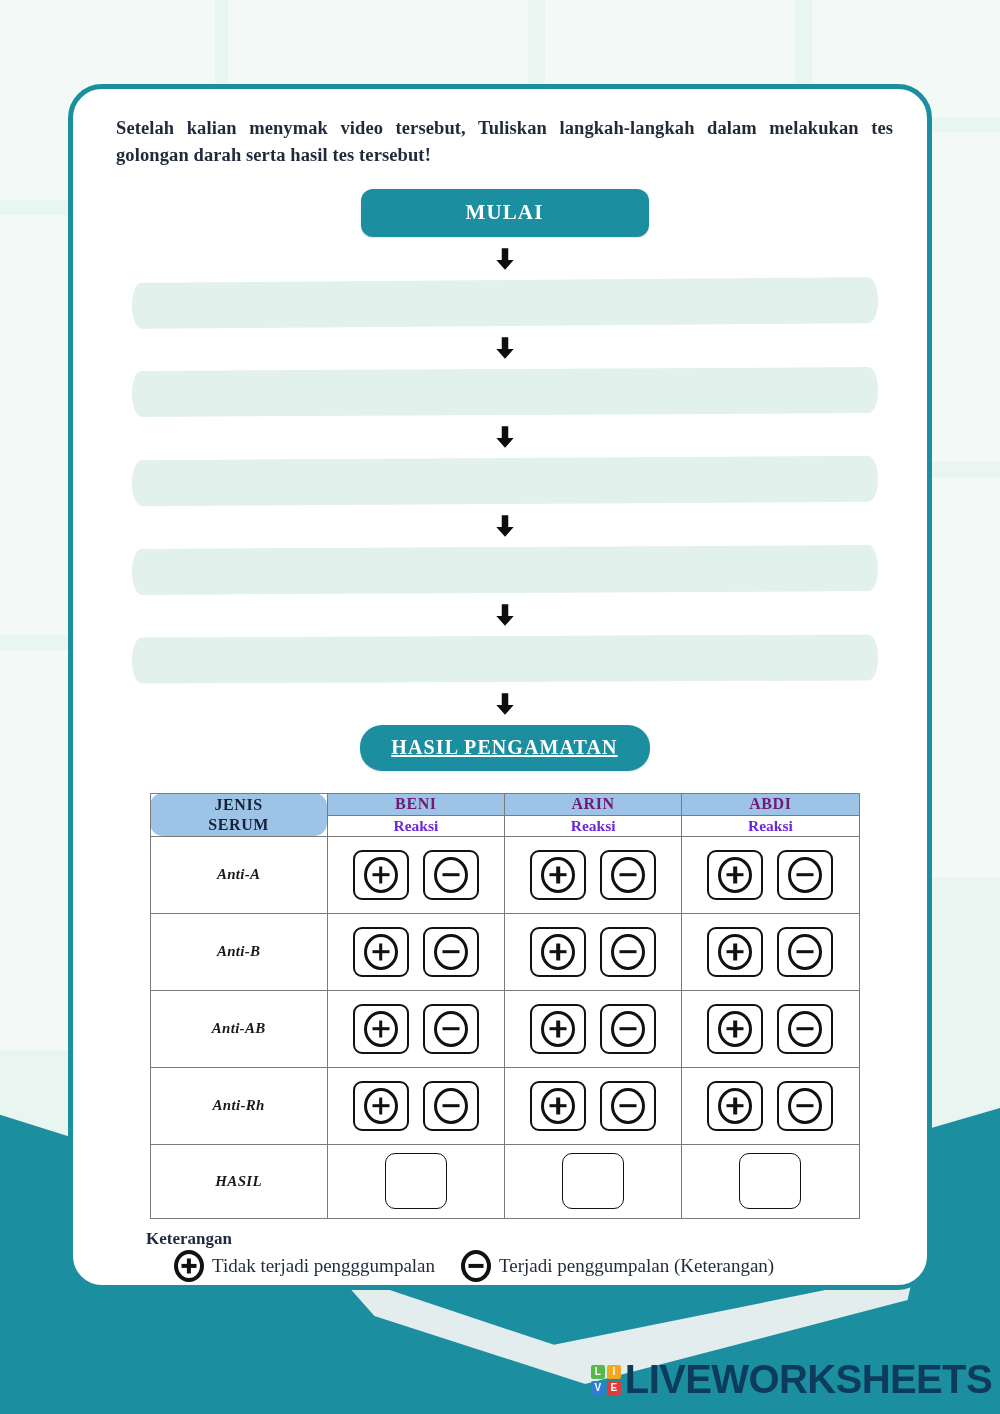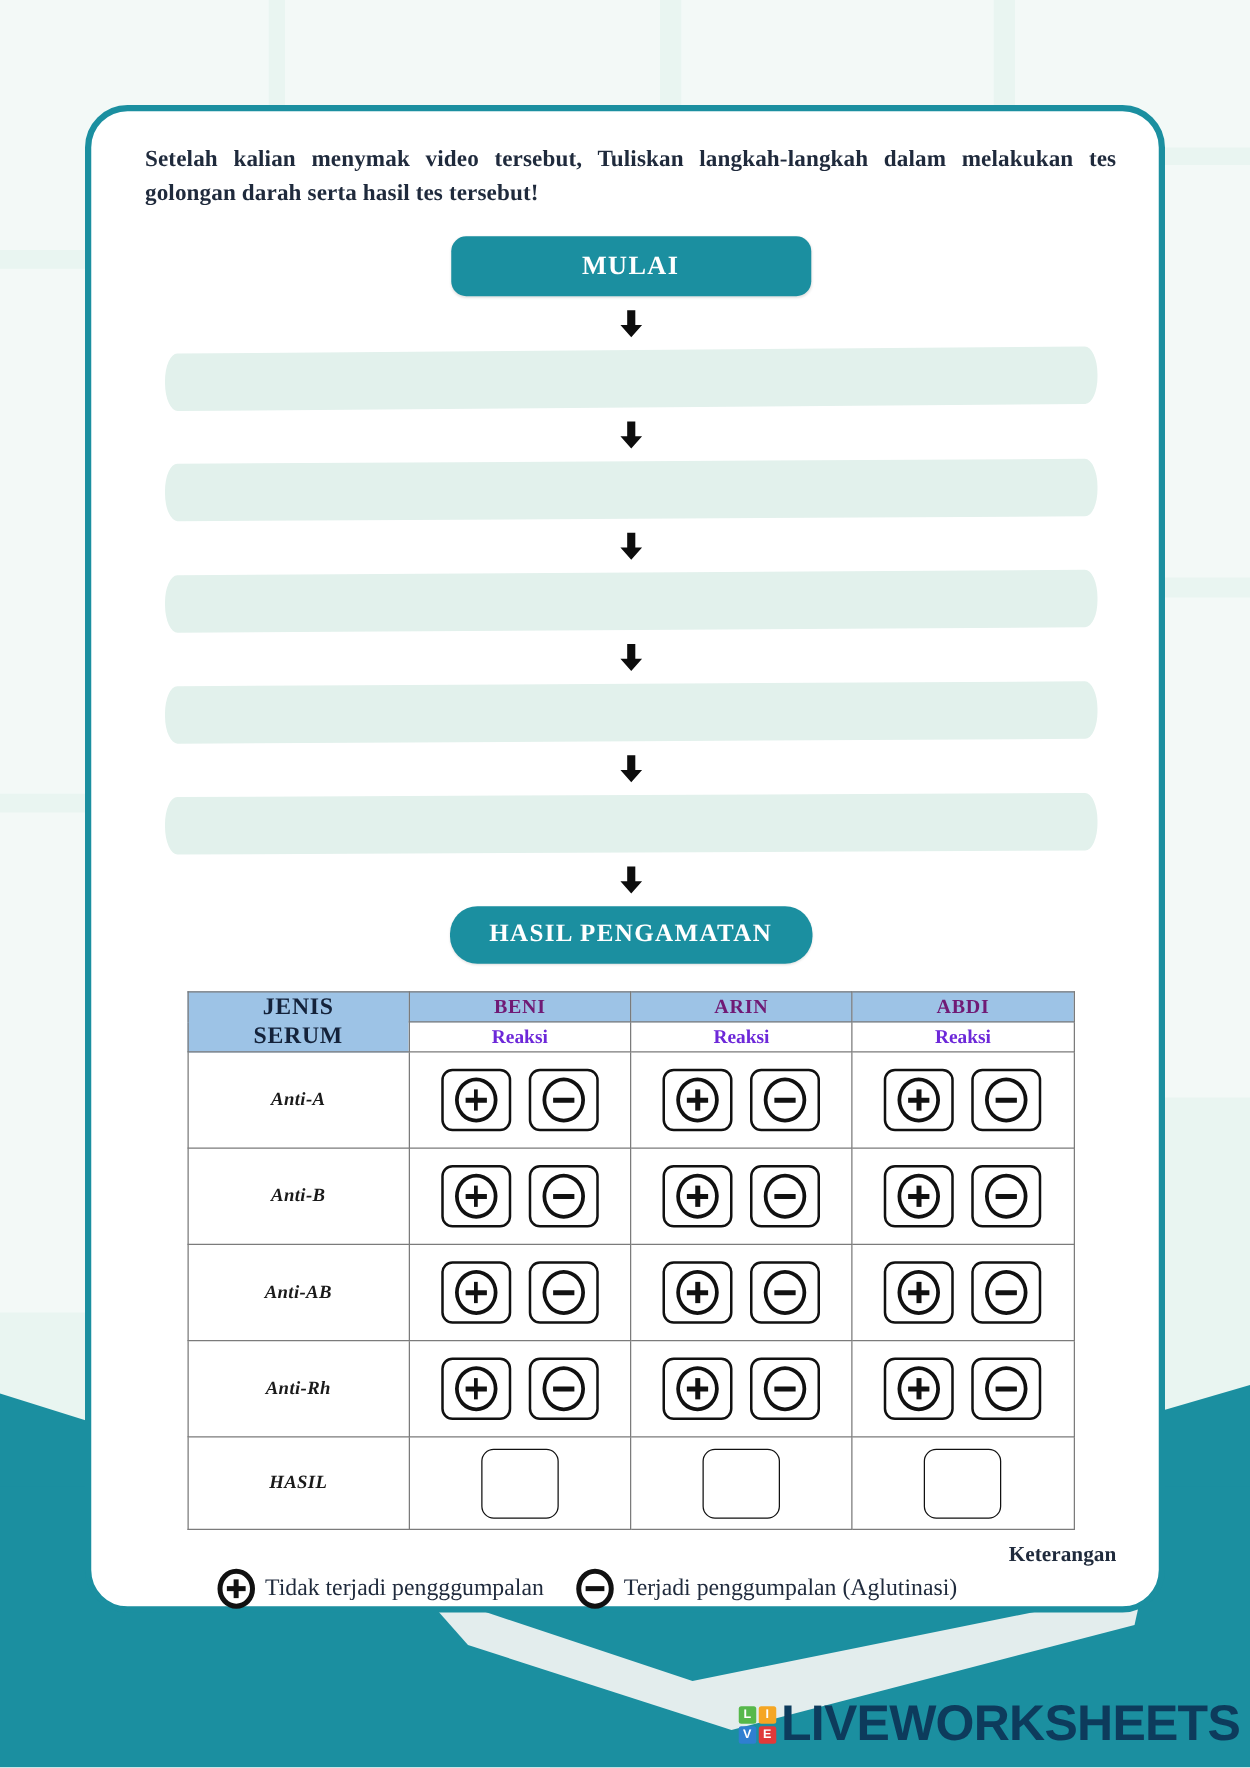--- a/index.html
+++ b/index.html
@@ -97,21 +97,21 @@
     font-weight: bold;
     font-size: 21px;
     letter-spacing: 1.1px;
     border-radius: 12px;
     text-align: center;
     padding: 11px 0 12px 0;
     margin: 0 auto;
     box-shadow: 0 1px 2px rgba(0,0,0,.12);
   }
   .pill.start { width: 288px; }
-  .pill.result { width: 290px; border-radius: 22px; font-size: 20px; }
+  .pill.result { width: 290px; border-radius: 22px; font-size: 20px; text-decoration: underline; }
 
   .arrow {
     display: block;
     margin: 9px auto 8px auto;
     width: 26px; height: 26px;
   }
 
   .blank-bar {
     height: 46px;
     background: #e2f1ec;
@@ -141,24 +141,25 @@
     background: #9dc3e6;
     font-weight: bold;
     font-size: 16px;
     color: #701a75;
     height: 22px;
     letter-spacing: .6px;
   }
   #result-table .hdr-serum {
     background: #9dc3e6;
     font-weight: bold;
-    font-size: 19px;
+    font-size: 16px;
     color: #14223a;
     letter-spacing: .6px;
     line-height: 1.25;
+    border-radius: 13px;
   }
   #result-table .hdr-sub {
     background: #ffffff;
     font-weight: bold;
     font-size: 15.5px;
     color: #6d28d9;
     height: 21px;
   }
   #result-table .serum-cell {
     font-weight: bold;
@@ -210,21 +211,21 @@
   }
   .answer-box {
     width: 62px; height: 56px;
     border: 1.9px solid #111;
     border-radius: 10px;
     margin: 0 auto;
     background: #fff;
   }
 
   
-  #legend { margin: 10px 0 0 0; padding-left: 30px; text-align: right; }
+  #legend { margin: 10px 0 0 0; padding-left: 30px; }
   #legend-title {
     font-weight: bold;
     font-size: 17px;
     color: #1f2a3c;
   }
   #legend-row {
     display: flex;
     align-items: center;
     margin-top: 1px;
     padding-left: 28px;
@@ -527,21 +528,21 @@
     </tbody>
   </table>
 
   <div id="legend">
     <div id="legend-title">Keterangan</div>
     <div id="legend-row">
       <div class="legend-glyph plus"></div>
       <span class="legend-text">Tidak terjadi pengggumpalan</span>
       <div class="legend-gap"></div>
       <div class="legend-glyph"></div>
-      <span class="legend-text">Terjadi penggumpalan (Aglutinasi)</span>
+      <span class="legend-text">Terjadi penggumpalan (Keterangan)</span>
     </div>
   </div>
 </div>
 
 <div id="lw-logo">
   <div id="lw-tiles">
     <span style="background: rgb(86, 184, 75);">L</span>
     <span style="background: rgb(245, 166, 35);">I</span>
     <span style="background: rgb(47, 127, 209);">V</span>
     <span style="background: rgb(224, 58, 58);">E</span>

